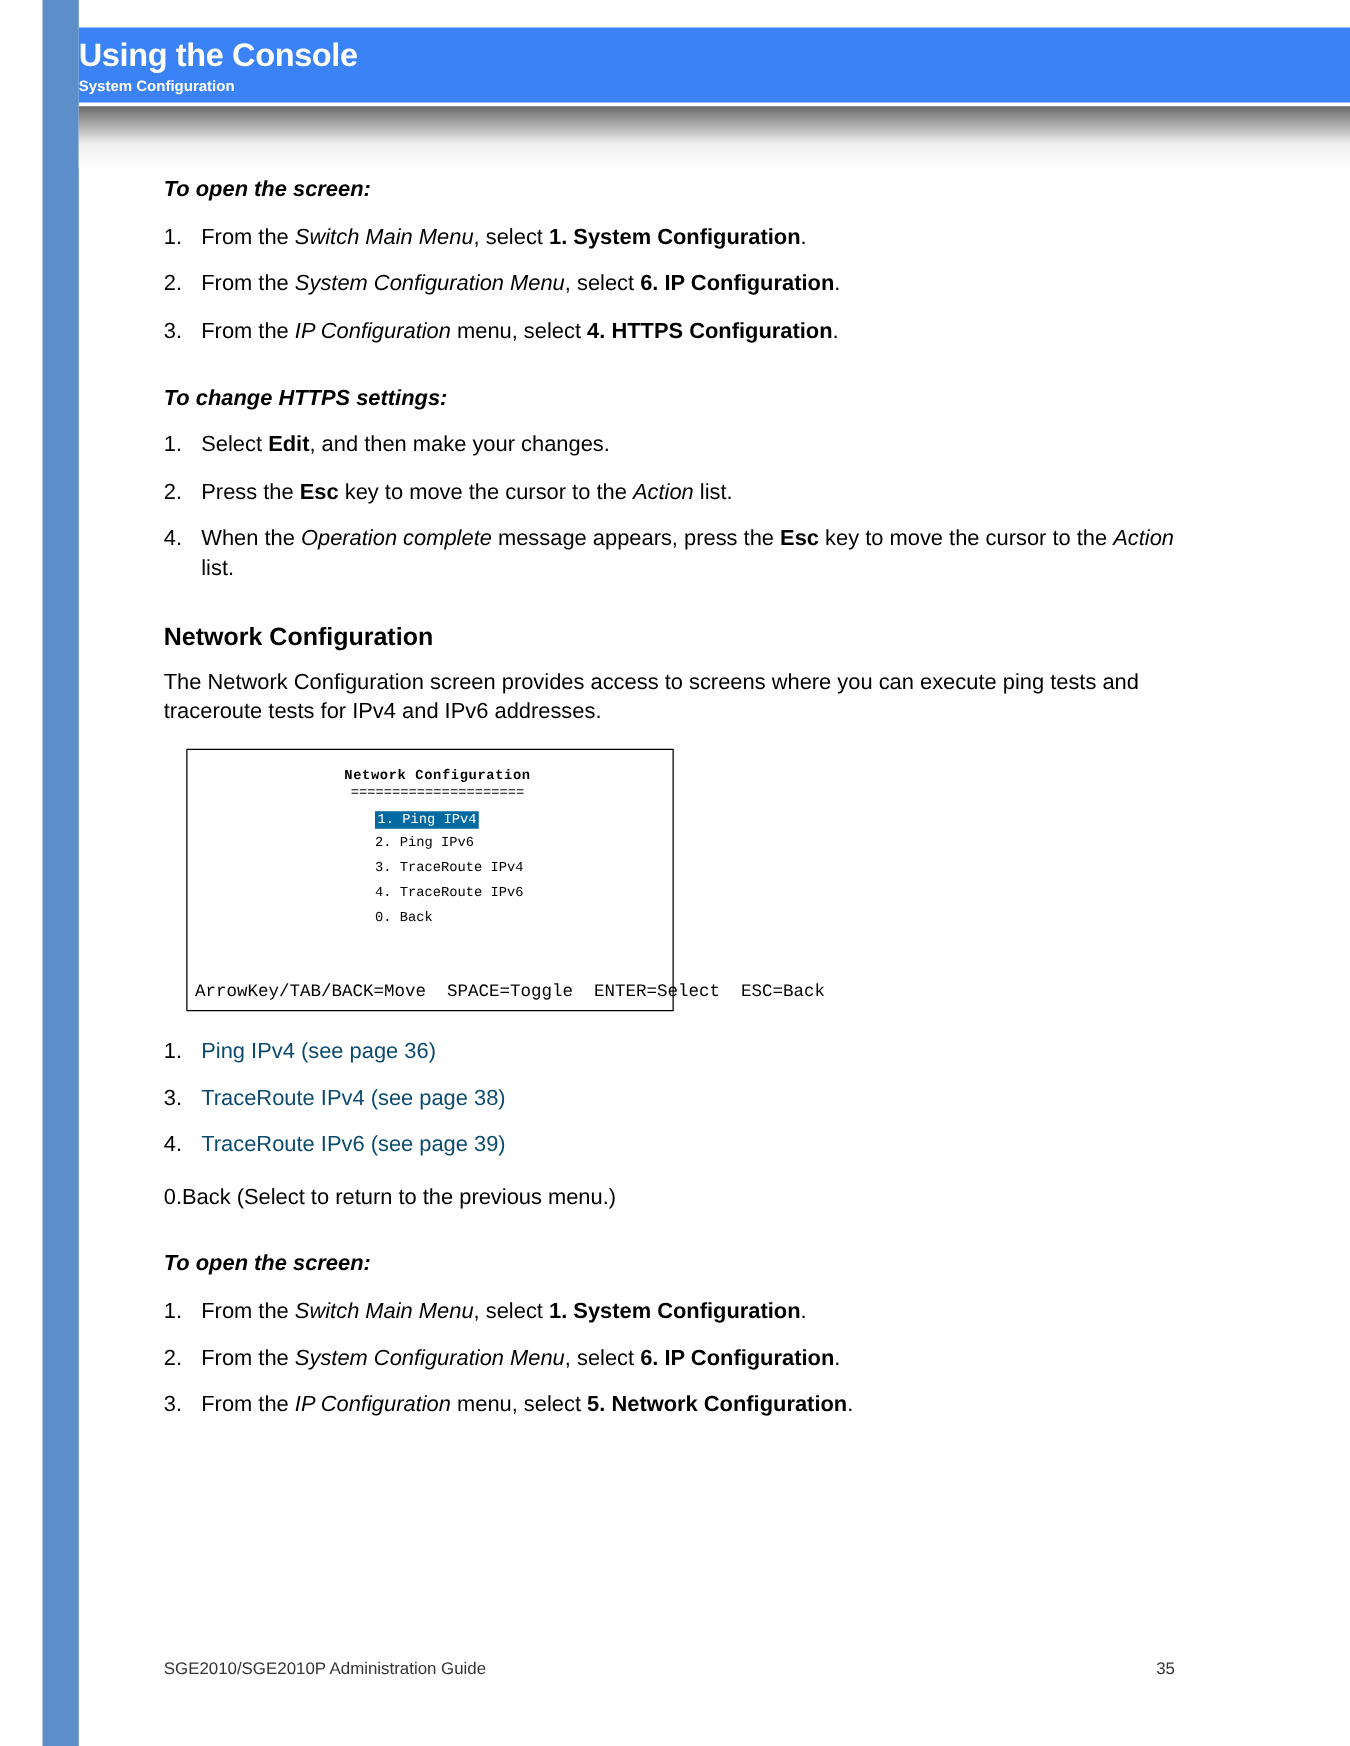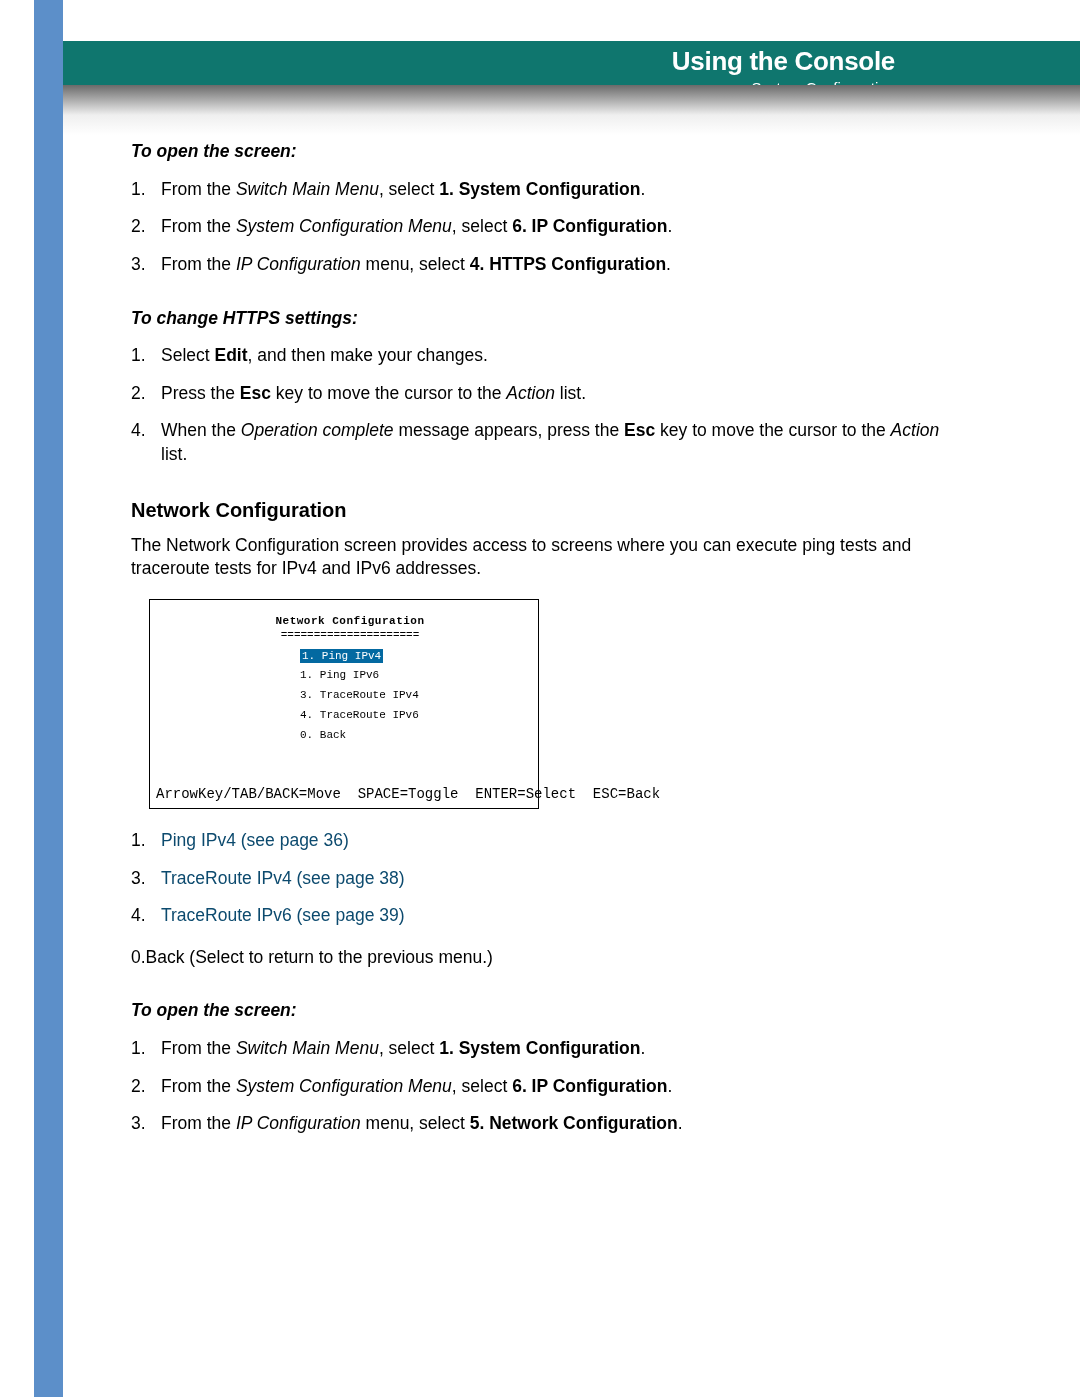--- a/index.html
+++ b/index.html
@@ -1,21 +1,21 @@
 <!DOCTYPE html>
 <html><head>
 <meta charset="utf-8">
 <style>
   * { box-sizing: border-box; margin: 0; padding: 0; }
   html, body { width: 1080px; height: 1397px; font-family: "Segoe UI", "Myriad Pro", Arial, sans-serif; background: #fff; color: #000; }
   .page { position: relative; width: 1080px; height: 1397px; }
   .blue-stripe { position: absolute; left: 34px; top: 0; width: 29px; height: 1397px; background: #5c8fc9; }
-  .header-band { position: absolute; left: 63px; top: 41px; right: 0; height: 60px; background: #0f766e; color: #fff; display: flex; flex-direction: column; align-items: flex-end; justify-content: center; padding-right: 185px; }
+  .header-band { position: absolute; left: 63px; top: 22px; right: 0; height: 60px; background: #3b82f6; color: #fff; display: flex; flex-direction: column; justify-content: center; padding-right: 185px; }
   .header-band .title { font-size: 26px; font-weight: bold; letter-spacing: -0.3px; }
-  .header-band .subtitle { font-size: 15px; font-weight: normal; margin-top: 2px; }
+  .header-band .subtitle { font-size: 12px; font-weight: bold; margin-top: 2px; }
   .header-shadow { position: absolute; left: 63px; top: 85px; right: 0; height: 50px; background: linear-gradient(#6a6a6a, #efefef 60%, #ffffff); }
   .content { position: absolute; left: 131px; right: 140px; top: 140px; font-size: 17.5px; line-height: 1.35; }
   .italic-bold { font-style: italic; font-weight: bold; }
   .step-list { list-style: none; margin-top: 6px; }
   .step-list li { margin-top: 14px; padding-left: 30px; text-indent: -30px; }
   .step-list li .num { display: inline-block; width: 30px; text-indent: 0; }
   .italic { font-style: italic; }
   b { font-weight: bold; }
   .section-gap1 { height: 30px; }
   .h-sub { font-size: 20px; font-weight: bold; margin-top: 30px; margin-bottom: 10px; }
@@ -62,21 +62,21 @@
     </ol>
 
     <div class="h-sub">Network Configuration</div>
     <div class="para">The Network Configuration screen provides access to screens where you can execute ping tests and traceroute tests for IPv4 and IPv6 addresses.</div>
 
     <div class="console-box">
       <div class="console-title">Network Configuration</div>
       <div class="console-separator">=====================</div>
       <div class="console-menu">
         <div class="item"><span class="sel">1. Ping IPv4</span></div>
-        <div class="item">1. Ping IPv6</div>
+        <div class="item">2. Ping IPv6</div>
         <div class="item">3. TraceRoute IPv4</div>
         <div class="item">4. TraceRoute IPv6</div>
         <div class="item">0. Back</div>
       </div>
       <div class="console-footer">ArrowKey/TAB/BACK=Move  SPACE=Toggle  ENTER=Select  ESC=Back</div>
     </div>
 
     <ol class="link-list">
       <li><span class="num">1.</span><span class="blue-link">Ping IPv4 (see page 36)</span></li>
       <li><span class="num">3.</span><span class="blue-link">TraceRoute IPv4 (see page 38)</span></li>
@@ -86,13 +86,17 @@
 
     <div class="section-gap1"></div>
     <div class="italic-bold">To open the screen:</div>
     <ol class="step-list">
       <li><span class="num">1.</span><span>From the </span><span class="italic">Switch Main Menu</span><span>, select </span><b>1. System Configuration</b><span>.</span></li>
       <li><span class="num">2.</span><span>From the </span><span class="italic">System Configuration Menu</span><span>, select </span><b>6. IP Configuration</b><span>.</span></li>
       <li><span class="num">3.</span><span>From the </span><span class="italic">IP Configuration</span><span> menu, select </span><b>5. Network Configuration</b><span>.</span></li>
     </ol>
   </div>
 
+  <div class="footer">
+    <span>SGE2010/SGE2010P Administration Guide</span>
+    <span>35</span>
+  </div>
 </div>
 
 </body></html>

